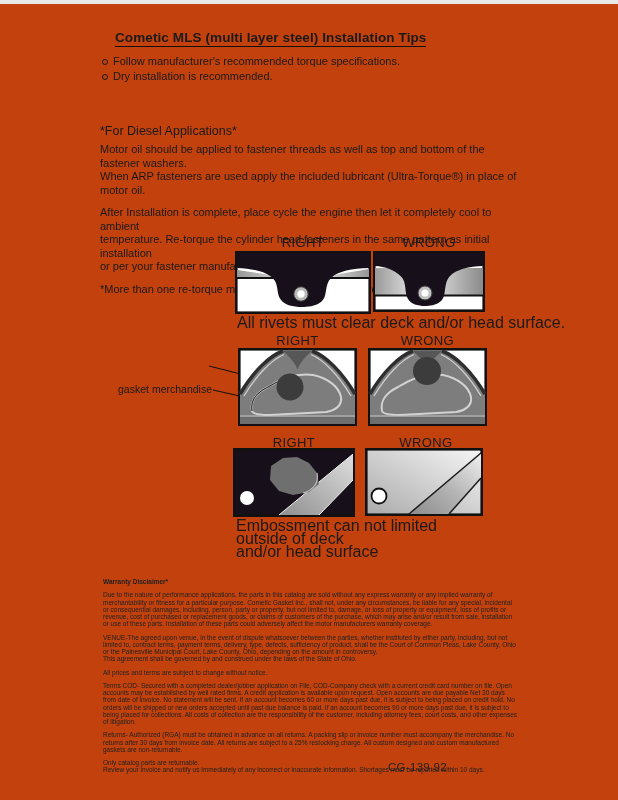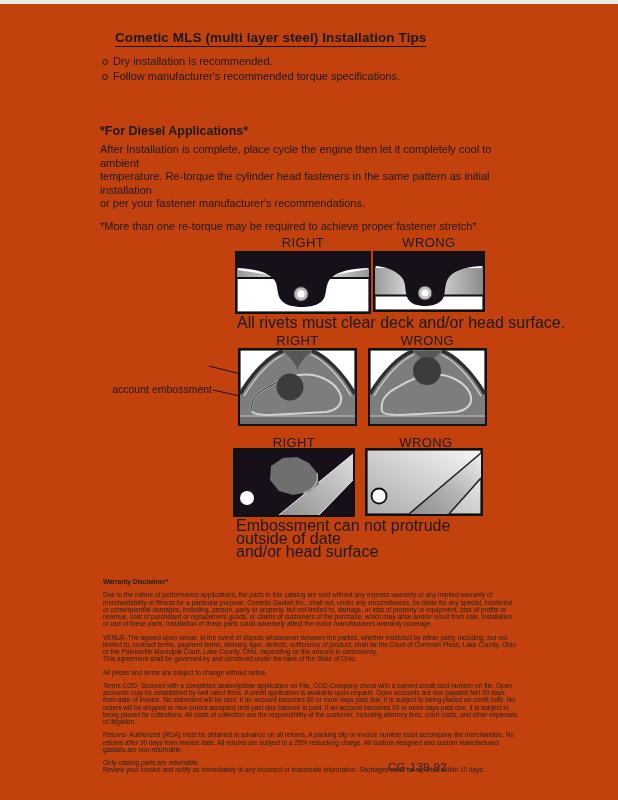--- a/index.html
+++ b/index.html
@@ -21,21 +21,21 @@
     display:inline-block;width:4px;height:4px;border:1.1px solid #1a1a1a;border-radius:50%;
     margin:5px 5px 0 2px;flex:0 0 auto;
   }
   .sub{margin-left:16px;}
   .b-fill{
     display:inline-block;width:4.5px;height:4.5px;background:#1a1a1a;border-radius:50%;
     margin:5px 4px 0 2px;flex:0 0 auto;
   }
   
   .diesel-block{position:absolute;left:100px;top:120px;width:420px;}
-  .diesel-heading{font-size:12.5px;font-weight:bold;margin-bottom:5px;}
+  .diesel-heading{font-size:12.5px;font-weight:normal;margin-bottom:5px;}
   .para{font-size:11px;line-height:13.5px;margin:0 0 9px 0;}
   .prewrap{white-space:pre-line;}
   
   .dg-header{position:absolute;font-size:13px;font-weight:normal;text-align:center;letter-spacing:.4px;}
   .dg-box{position:absolute;}
   .dg-caption{position:absolute;font-size:16px;line-height:13px;}
   .anno-label{position:absolute;font-size:10.5px;line-height:11.5px;text-align:right;}
   
   .disclaimer{position:absolute;left:103px;top:574px;width:416px;font-size:6.5px;line-height:7.25px;color:#222;}
   .disclaimer .head{font-weight:bold;margin-bottom:6px;}
@@ -45,31 +45,33 @@
 </head>
 <body>
 
 <div class="page">
 
   <div class="header-block">
     <span class="doc-title">Cometic MLS (multi layer steel) Installation Tips</span>
     <div class="bullet-list">
       <div class="bullet-row">
         <span class="b-open"></span>
-        <span class="txt">Dry installation is recommended.</span>
+        <span class="txt">Follow manufacturer's recommended torque specifications.</span>
       </div>
       <div class="bullet-row">
         <span class="b-open"></span>
-        <span class="txt">Follow manufacturer's recommended torque specifications.</span>
+        <span class="txt">Dry installation is recommended.</span>
       </div>
     </div>
   </div>
 
   <div class="diesel-block">
     <div class="diesel-heading">*For Diesel Applications*</div>
+    <p class="para prewrap">Motor oil should be applied to fastener threads as well as top and bottom of the fastener washers.
+When ARP fasteners are used apply the included lubricant (Ultra-Torque®) in place of motor oil.</p>
     <p class="para prewrap">After Installation is complete, place cycle the engine then let it completely cool to ambient
 temperature. Re-torque the cylinder head fasteners in the same pattern as initial installation
 or per your fastener manufacturer's recommendations.</p>
     <p class="para">*More than one re-torque may be required to achieve proper fastener stretch*</p>
   </div>
 
   <div class="dg-header" style="left:235px;top:231px;width:136px;">RIGHT</div>
   <div class="dg-header" style="left:373px;top:231px;width:112px;">WRONG</div>
 
   <svg class="dg-box" style="left:235px;top:247px;" width="136" height="63" viewBox="0 0 136 63">
@@ -107,21 +109,21 @@
     <path d="M2,2 H110 V15 C96,15.5 84,18 77,25 C70,32 74,45 68,50 C63,54.5 56,55 52,55 C45,55 38,53 35,48 C31,42 34,31 28,25.5 C22,19 12,15.5 2,15 Z" fill="#17101a"></path>
     <circle cx="52" cy="42" r="7" fill="#c2c2c2" stroke="#3a3a3a" stroke-width="1"></circle>
     <circle cx="52" cy="42" r="3.5" fill="#ffffff"></circle>
   </svg>
 
   <div class="dg-caption" style="left:237px;top:312px;">All rivets must clear deck and/or head surface.</div>
 
   <div class="dg-header" style="left:238px;top:329px;width:119px;">RIGHT</div>
   <div class="dg-header" style="left:368px;top:329px;width:119px;">WRONG</div>
 
-  <div class="anno-label" style="left:110px;top:380px;width:102px;">account embossment</div>
+  <div class="anno-label" style="left:110px;top:380px;width:102px;">gasket merchandise</div>
 
   <svg style="position:absolute;left:205px;top:352px;" width="95" height="55" viewBox="0 0 95 55">
     <line x1="4" y1="10" x2="85" y2="30.5" stroke="#111" stroke-width="1"></line>
     <polygon points="88,32 79,28 81.5,33" fill="#111"></polygon>
     <line x1="8" y1="34" x2="57" y2="45" stroke="#111" stroke-width="1"></line>
   </svg>
 
   <svg class="dg-box" style="left:238px;top:344px;" width="119" height="78" viewBox="0 0 119 78">
     <rect x="1.3" y="1.3" width="116.4" height="75.4" fill="#ffffff" stroke="#111" stroke-width="2.6"></rect>
     <path d="M2,76 H117 V46 C104,24 88,8 74,3 L45,3 C31,8 15,24 2,46 Z" fill="#7d7d7d"></path>
@@ -183,21 +185,21 @@
           <stop offset="1" stop-color="#8c8c8c"></stop>
       </linearGradient>
     </defs>
     <rect x="1.3" y="1.3" width="115.4" height="65.4" fill="url(#bg3w)" stroke="#111" stroke-width="2.6"></rect>
     <polygon points="116,5 116,30 84,66 44,66" fill="url(#band3w)"></polygon>
     <line x1="116" y1="5" x2="44" y2="66" stroke="#1c1c1c" stroke-width="1.5"></line>
     <line x1="116" y1="30" x2="84" y2="66" stroke="#1c1c1c" stroke-width="1.5"></line>
     <circle cx="14" cy="48" r="7.5" fill="#ffffff" stroke="#111" stroke-width="1.8"></circle>
   </svg>
 
-  <div class="dg-caption prewrap" style="left:236px;top:515px;width:250px;">Embossment can not protrude outside of date
+  <div class="dg-caption prewrap" style="left:236px;top:515px;width:250px;">Embossment can not limited outside of deck
 and/or head surface</div>
 
   <div class="disclaimer">
     <div class="head">Warranty Disclaimer*</div>
     <p class="prewrap">Due to the nature of performance applications, the parts in this catalog are sold without any express warranty or any implied warranty of merchantability or fitness for a particular purpose.  Cometic Gasket Inc., shall not, under any circumstances, be liable for any special, incidental or consequential damages, including, person, party or property, but not limited to, damage, or loss of property or equipment, loss of profits or revenue, cost of purchased or replacement goods, or claims of customers of the purchase, which may arise and/or result from sale, installation or use of these parts.  Installation of these parts could adversely affect the motor manufacturers warranty coverage.</p>
     <p class="prewrap">VENUE-The agreed upon venue, in the event of dispute whatsoever between the parties, whether instituted by either party, including, but not limited to, contract terms, payment terms, delivery, type, defects, sufficiency of product, shall be the Court of Common Pleas, Lake County, Ohio or the Painesville Municipal Court, Lake County, Ohio, depending on the amount in controversy.
 This agreement shall be governed by and construed under the laws of the State of Ohio.</p>
     <p class="prewrap">All prices and terms are subject to change without notice.</p>
     <p class="prewrap">Terms COD- Secured with a completed dealer/jobber application on File, COD-Company check with a current credit card number on file.  Open accounts may be established by well rated firms.  A credit application is available upon request.  Open accounts are due payable Net 30 days from date of invoice.  No statement will be sent.  If an account becomes 60 or more days past due, it is subject to being placed on credit hold.  No orders will be shipped or new orders accepted until past due balance is paid.  If an account becomes 90 or more days past due, it is subject to being placed for collections.  All costs of collection are the responsibility of the customer, including attorney fees, court costs, and other expenses of litigation.</p>
     <p class="prewrap">Returns- Authorized (RGA) must be obtained in advance on all returns.  A packing slip or invoice number must accompany the merchandise.  No returns after 30 days from invoice date.  All returns are subject to a 25% restocking charge.  All custom designed and custom manufactured gaskets are non-returnable.</p>

